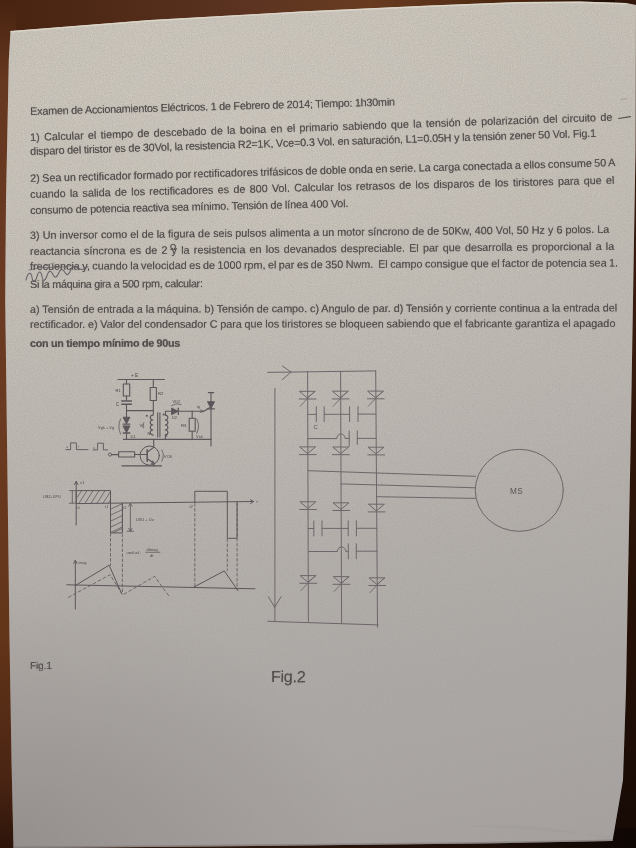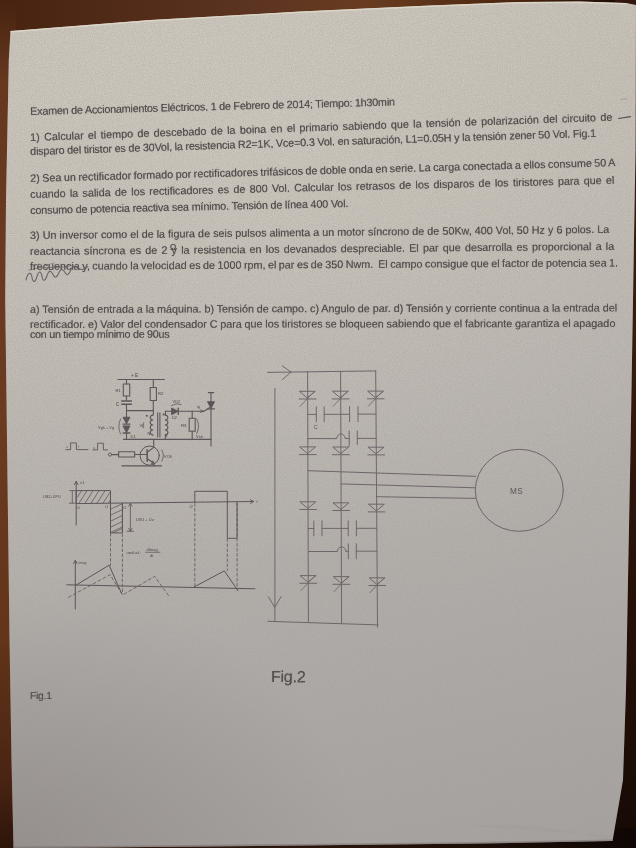--- a/index.html
+++ b/index.html
@@ -39,28 +39,29 @@
   <div class="txt" id="t1" style="left:30px;top:131.4px;transform:rotate(-2.0deg);word-spacing:1.3px;">1) Calcular el tiempo de descebado de la boina en el primario sabiendo que la tensión de polarización del circuito de</div>
   <div class="txt" id="t2" style="left:30px;top:145.2px;transform:rotate(-1.85deg);letter-spacing:-0.18px;">disparo del tiristor es de 30Vol, la resistencia R2=1K, Vce=0.3 Vol. en saturación, L1=0.05H y la tensión zener 50 Vol. Fig.1</div>
 
   <div class="txt" id="t3" style="left:30px;top:171.7px;transform:rotate(-1.55deg);word-spacing:-0.53px;">2) Sea un rectificador formado por rectificadores trifásicos de doble onda en serie. La carga conectada a ellos consume 50 A</div>
   <div class="txt" id="t4" style="left:30px;top:188.2px;transform:rotate(-1.4deg);word-spacing:1.25px;">cuando la salida de los rectificadores es de 800 Vol. Calcular los retrasos de los disparos de los tiristores para que el</div>
   <div class="txt" id="t5" style="left:30px;top:203.5px;transform:rotate(-1.25deg);letter-spacing:-0.16px;">consumo de potencia reactiva sea mínimo. Tensión de línea 400 Vol.</div>
 
   <div class="txt" id="t6" style="left:30px;top:228.8px;transform:rotate(-0.6deg);">3) Un inversor como el de la figura de seis pulsos alimenta a un motor síncrono de de 50Kw, 400 Vol, 50 Hz y 6 polos. La</div>
   <div class="txt" id="t7" style="left:30px;top:244.9px;transform:rotate(-0.5deg);word-spacing:1.18px;">reactancia síncrona es de 2  y la resistencia en los devanados despreciable. El par que desarrolla es proporcional a la</div>
   <div class="txt" id="t8" style="left:30px;top:260.4px;transform:rotate(-0.35deg);word-spacing:-0.55px;">frecuencia y, cuando la velocidad es de 1000 rpm, el par es de 350 Nwm.&nbsp; El campo consigue que el factor de potencia sea 1.</div>
+  <div class="txt" id="t9" style="left:30px;top:277.9px;transform:rotate(-0.3deg);letter-spacing:-0.3px;">Si la máquina gira a 500 rpm, calcular:</div>
 
   <div class="txt" id="tom" style="left:169.6px;top:241.8px;transform:rotate(-0.5deg);font-size:8.5px;">Ω</div>
 
   <div class="txt" id="t10" style="left:30px;top:302.7px;transform:rotate(-0.15deg);word-spacing:-0.1px;">a) Tensión de entrada a la máquina. b) Tensión de campo. c) Angulo de par. d) Tensión y corriente continua a la entrada del</div>
   <div class="txt" id="t11" style="left:30px;top:317.8px;transform:rotate(-0.1deg);word-spacing:-0.28px;">rectificador. e) Valor del condensador C para que los tiristores se bloqueen sabiendo que el fabricante garantiza el apagado</div>
-  <div class="txt" id="t12" style="left:30px;top:328px;transform:rotate(-0.1deg);letter-spacing:-0.3px;">con un tiempo mínimo de 90us</div>
-
-  <div class="txt" id="tf1" style="left:30px;top:690px;transform:rotate(0.3deg);font-size:10.2px;letter-spacing:-0.2px;">Fig.1</div>
+  <div class="txt" id="t12" style="left:30px;top:337px;transform:rotate(-0.1deg);letter-spacing:-0.3px;font-weight:bold;">con un tiempo mínimo de 90us</div>
+
+  <div class="txt" id="tf1" style="left:30px;top:660px;transform:rotate(0.3deg);font-size:10.2px;letter-spacing:-0.2px;">Fig.1</div>
 
   <div class="txt" id="tf2" style="left:271px;top:668.1px;transform:rotate(0.5deg);font-size:16px;letter-spacing:-0.2px;">Fig.2</div>
 
   <svg id="figs" width="636" height="848" viewBox="0 0 636 848" style="position:absolute;left:0;top:0;" fill="none" stroke-linecap="round" stroke-linejoin="round">
     <defs>
       <filter id="grain" x="0" y="0" width="100%" height="100%">
         <feTurbulence type="fractalNoise" baseFrequency="0.9" numOctaves="3" seed="7" stitchTiles="stitch"></feTurbulence>
         <feColorMatrix type="matrix" values="0 0 0 0 0.35  0 0 0 0 0.33  0 0 0 0 0.33  0 0 0 1.4 -0.25"></feColorMatrix>
       </filter>
       <clipPath id="paperclip">

